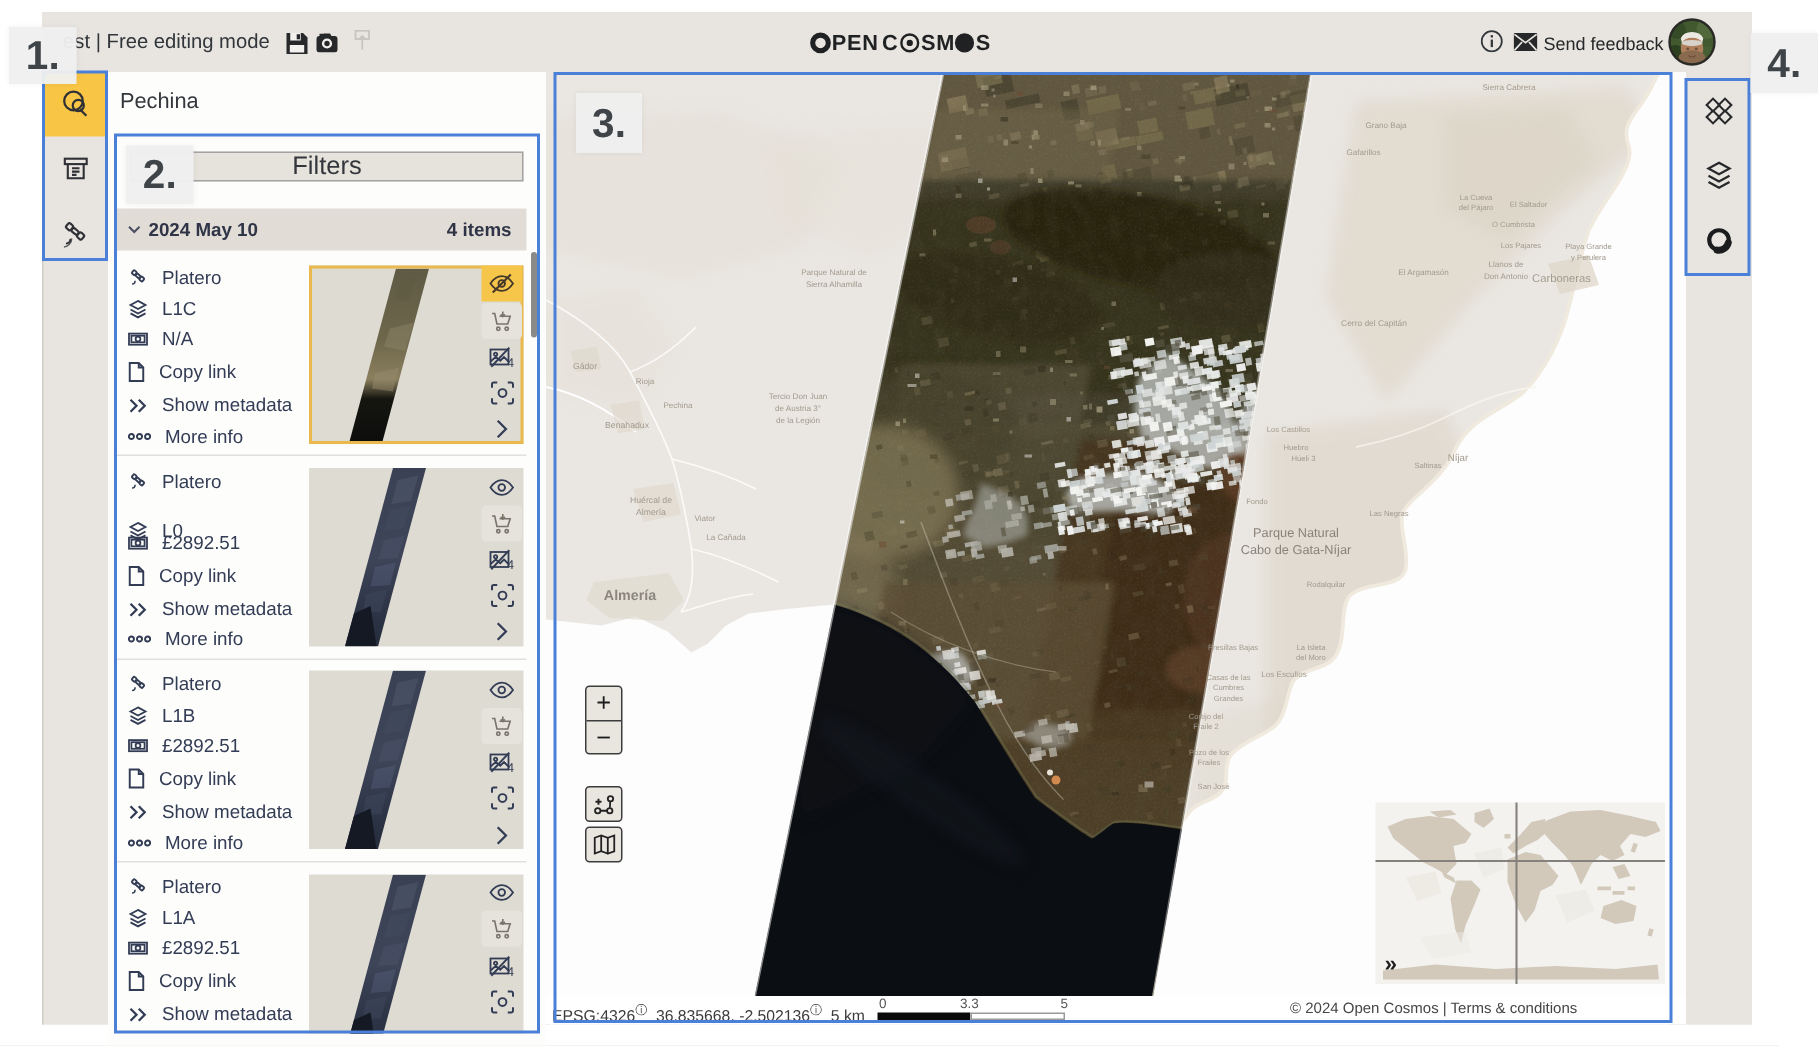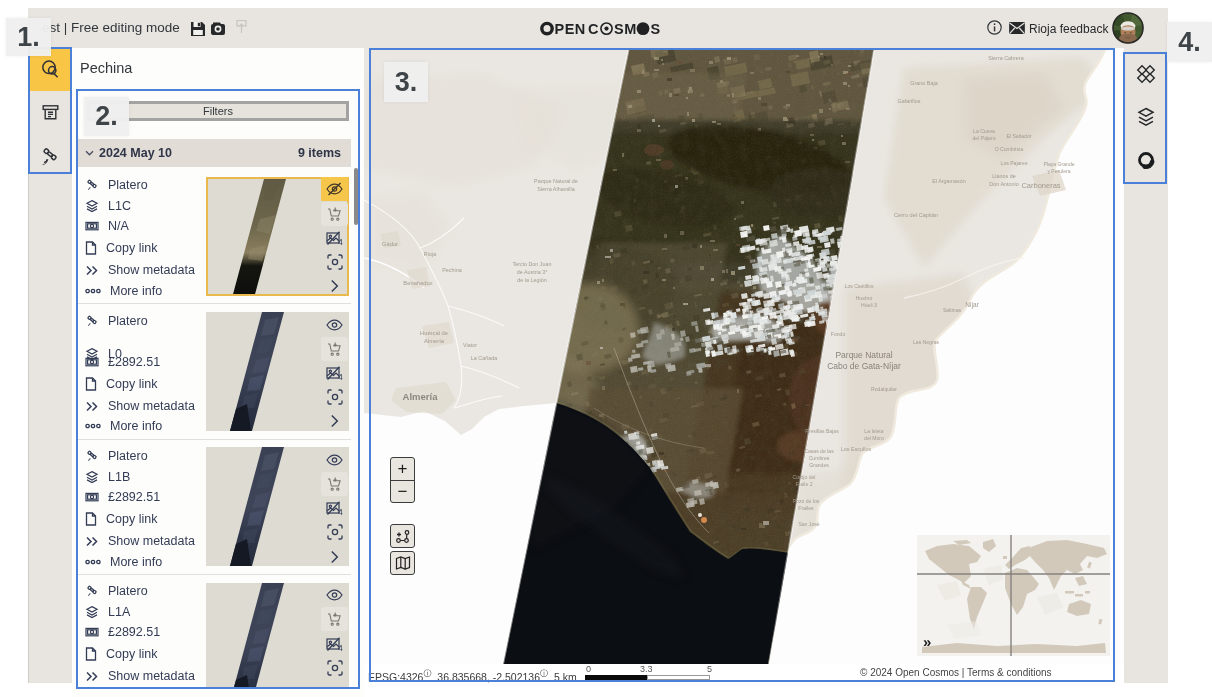--- a/index.html
+++ b/index.html
@@ -59,21 +59,21 @@
 
 <svg class="abs" style="left:987px;top:20px" width="15" height="15" viewBox="0 0 15 15">
     <circle cx="7.5" cy="7.5" r="6.7" fill="none" stroke="#33373b" stroke-width="1.2"></circle>
     <rect x="6.8" y="6.4" width="1.5" height="5" fill="#33373b"></rect>
     <rect x="6.8" y="3.4" width="1.5" height="1.6" fill="#33373b"></rect>
   </svg>
 <svg class="abs" style="left:1009px;top:22px" width="16" height="12" viewBox="0 0 17 13">
     <rect width="17" height="13" rx="1" fill="#26282a"></rect>
     <path d="M0.5 1l8 6 8-6M0.5 12.5L6 6.5M16.5 12.5L11 6.5" stroke="#e8e5e0" stroke-width="1.3" fill="none"></path>
   </svg>
-<div class="abs" style="left:1029px;top:22px;font-size:12px;color:#26282a">Rioja feedback</div>
+<div class="abs" style="left:1029px;top:22px;font-size:12px;color:#26282a">Send feedback</div>
 <svg class="abs" style="left:1112px;top:12px" width="32" height="32" viewBox="0 0 32 32">
     <defs>
       <clipPath id="avc">
         <circle cx="16" cy="16" r="15.2"></circle>
       </clipPath>
     </defs>
     <g clip-path="url(#avc)">
       <rect width="32" height="32" fill="#42582f"></rect>
       <circle cx="6" cy="8" r="6" fill="#354a26"></circle>
       <circle cx="26" cy="7" r="7" fill="#50683a"></circle>
@@ -131,27 +131,27 @@
     </svg>
   </div>
 <div class="abs" style="left:1124px;top:138px;width:44px;height:43px;display:flex;align-items:center;justify-content:center">
     <svg width="22" height="22" viewBox="0 0 22 22">
       <circle cx="11" cy="11" r="6.5" fill="none" stroke="#1b1c1e" stroke-width="2.8"></circle>
       <path d="M17.2 12.8a6.5 6.5 0 01-7.5 4.9" fill="none" stroke="#1b1c1e" stroke-width="4.6" stroke-linecap="round"></path>
     </svg>
   </div>
 
 <div class="abs" style="left:80px;top:60px;font-size:14.5px;color:#33373c">Pechina</div>
-<div class="abs" style="left:87px;top:101px;width:262px;height:20px;background:#e6e3dd;border:3px solid #a3a3a3;box-sizing:border-box;display:flex;align-items:center;justify-content:center;font-size:11px;color:#33373c">Filters</div>
+<div class="abs" style="left:87px;top:101px;width:262px;height:20px;background:#e6e3dd;border:1px solid #a3a3a3;box-sizing:border-box;display:flex;align-items:center;justify-content:center;font-size:17px;color:#33373c">Filters</div>
 <div class="abs" style="left:77px;top:139px;width:274px;height:28px;background:#e1ddd6;display:flex;align-items:center">
     <svg style="margin-left:8px;margin-right:5px" width="9" height="6" viewBox="0 0 9 6" fill="none" stroke="#4a4f63" stroke-width="1.4">
       <path d="M1 1.2l3.5 3.5L8 1.2"></path>
     </svg>
     <span class="seclabel">2024 May 10</span>
-    <span class="seclabel" style="margin-left:auto;margin-right:10px">9 items</span>
+    <span class="seclabel" style="margin-left:auto;margin-right:10px">4 items</span>
   </div>
 <div class="abs" style="left:354px;top:168px;width:4px;height:57px;background:#8a8a88;border-radius:2px"></div>
 <div class="row" style="left:85px;top:177px;height:16px">
     <svg width="14" height="14" viewBox="0 0 14 14" fill="none" stroke="#333c55" stroke-width="1.25">
       <g transform="rotate(40 7.2 6)">
         <rect x="2.4" y="4.7" width="2.7" height="2.7" rx="0.8"></rect>
         <rect x="8.9" y="4.7" width="2.7" height="2.7" rx="0.8"></rect>
         <rect x="5.4" y="5.1" width="3.2" height="1.9" rx="0.6"></rect>
       </g>
       <path d="M3 11.4a2.3 2.3 0 002.1-2.3" stroke-width="0.95"></path>

